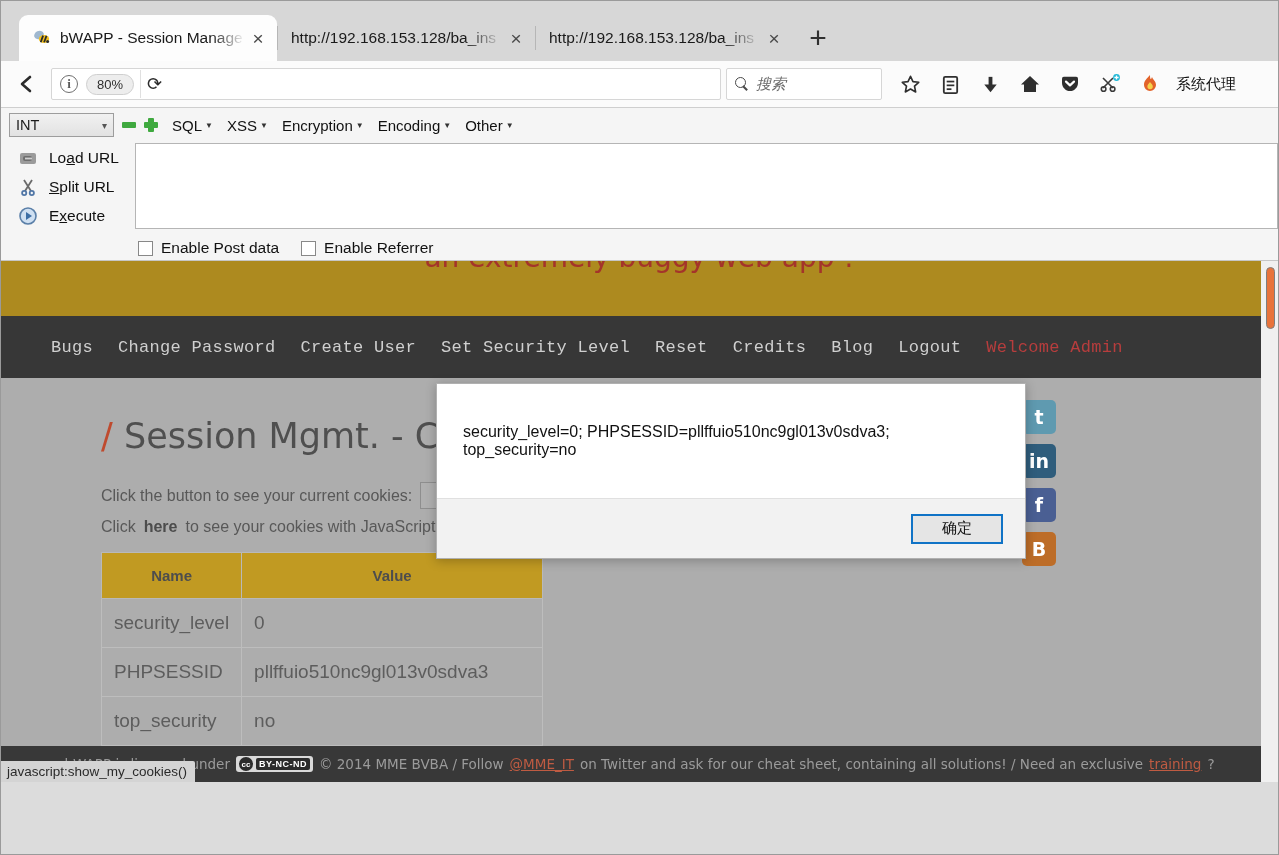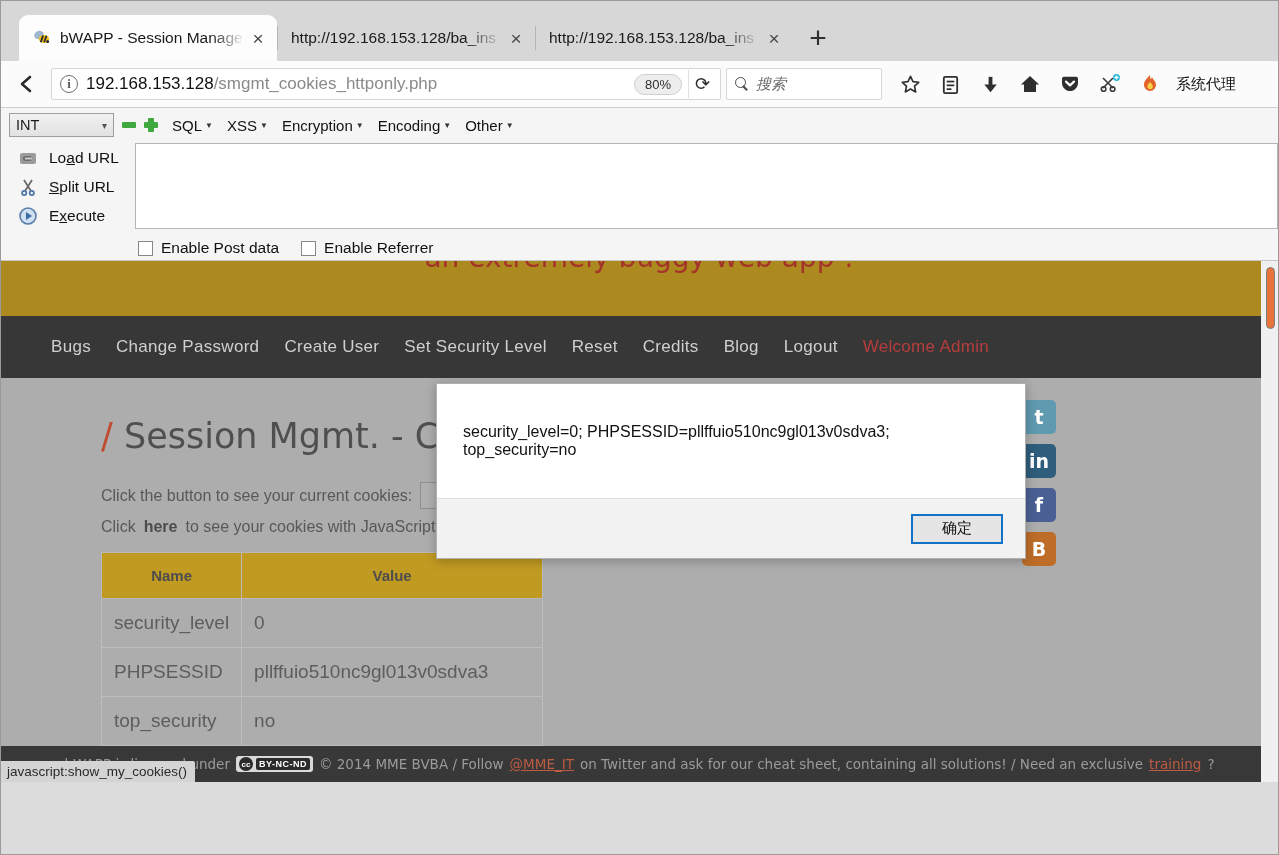--- a/index.html
+++ b/index.html
@@ -220,21 +220,21 @@
     font-family: "DejaVu Sans", sans-serif;
     font-size: 28px; color: #a4342a;
     white-space: nowrap;
   }
   .bw-nav {
     height: 62px; background: #373737;
     display: flex; align-items: center;
     padding-left: 50px; gap: 0;
   }
   .bw-nav-item {
-    font-family: Liberation Sans, sans-serif;
+    font-family: Liberation Mono, monospace;
     font-size: 17px; color: #cfcfcf;
     padding: 0 25px 0 0; white-space: nowrap;
     letter-spacing: 0.3px;
   }
   .bw-nav-item:first-child { padding-left: 0; }
   .bw-nav-item.welcome { color: #b73d3d; }
   .bw-main {
     position: relative;
     background: #adadad;
     height: calc(100% - 117px);
@@ -443,21 +443,20 @@
 
   <div class="navbar">
     <div class="nav-back">
       <svg width="22" height="22" viewBox="0 0 22 22">
         <path d="M14 4 L6 11 L14 18" fill="none" stroke="#2b2b2b" stroke-width="2.6" stroke-linecap="round" stroke-linejoin="round"></path>
       </svg>
     </div>
 
     <div class="urlbar">
       <span class="info-icon">i</span>
-      <span class="url-text"><span class="url-host">192.168.153.128</span><span>/smgmt_cookies_httponly.php</span></span>
       <span class="zoom-pill">80%</span>
       <span class="reload-btn">⟳</span>
     </div>
 
     <div class="searchbar">
       <span class="search-glass"></span>
       <span class="search-ph">搜索</span>
     </div>
 
     <div class="nav-icons">

